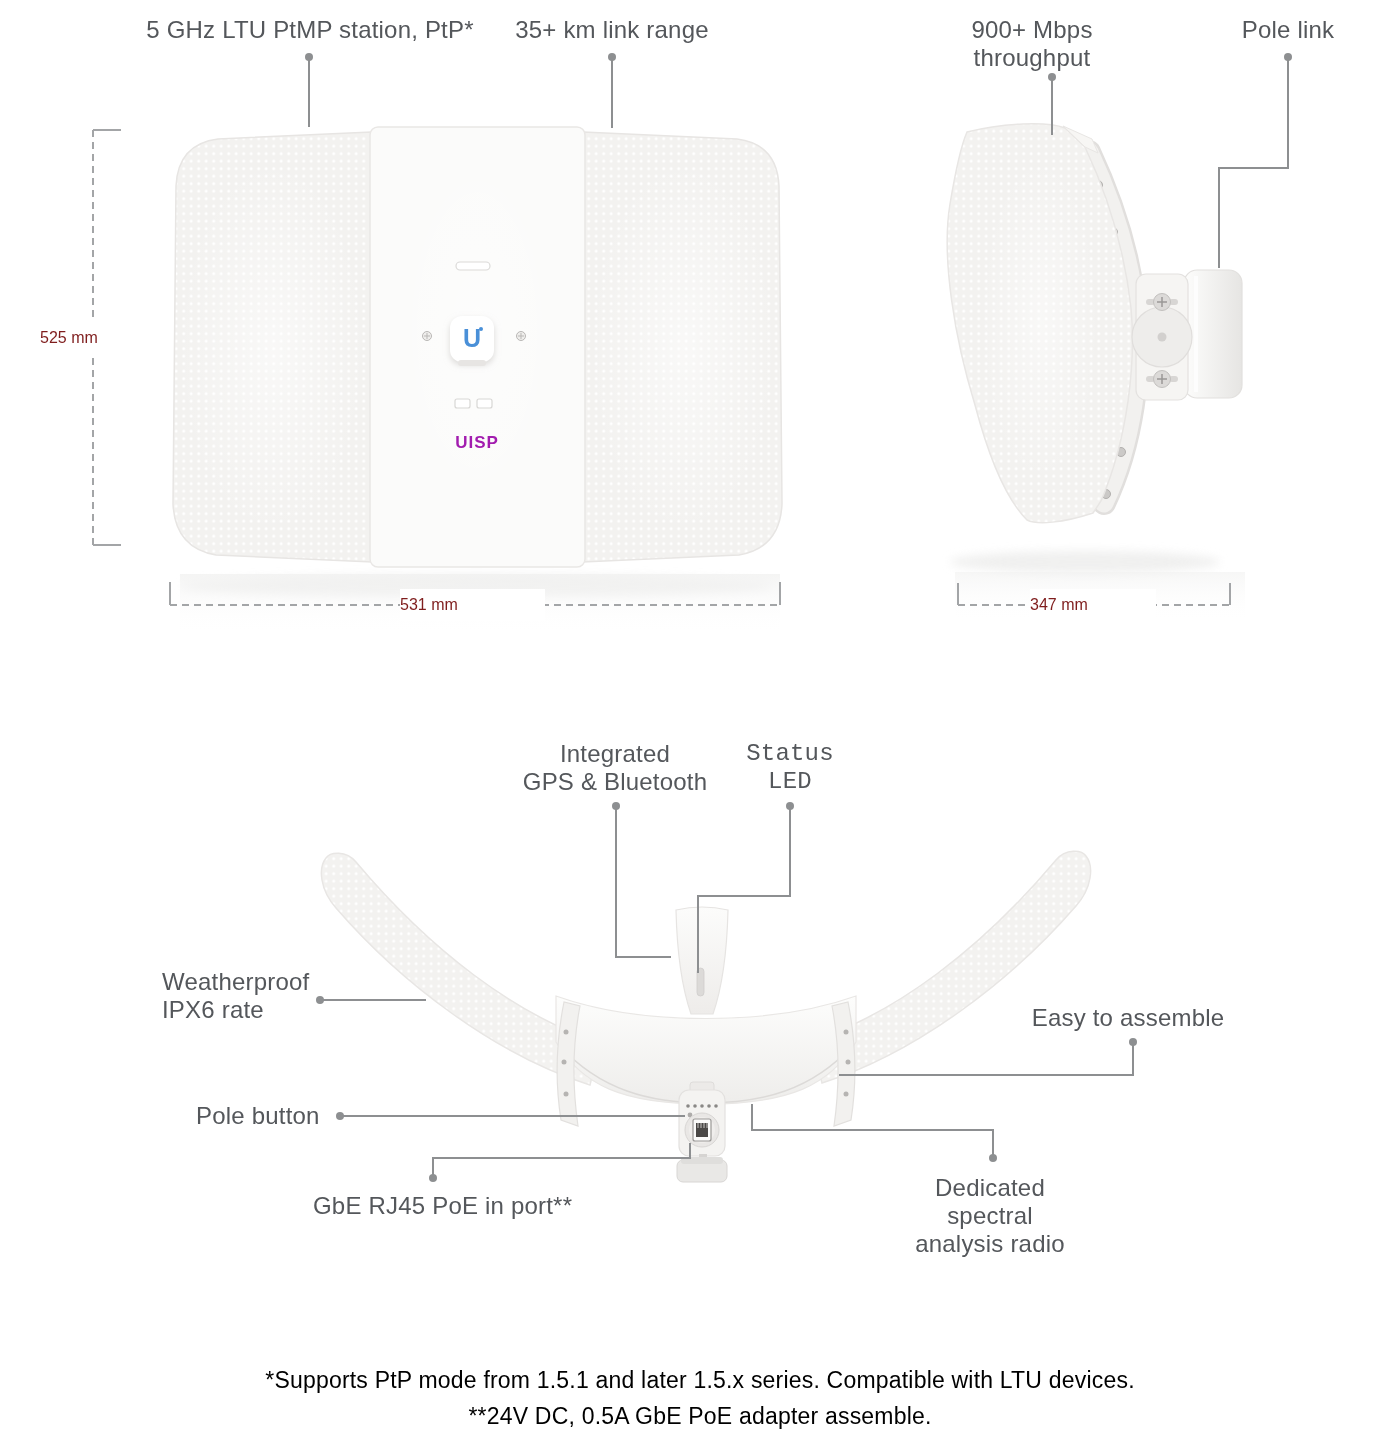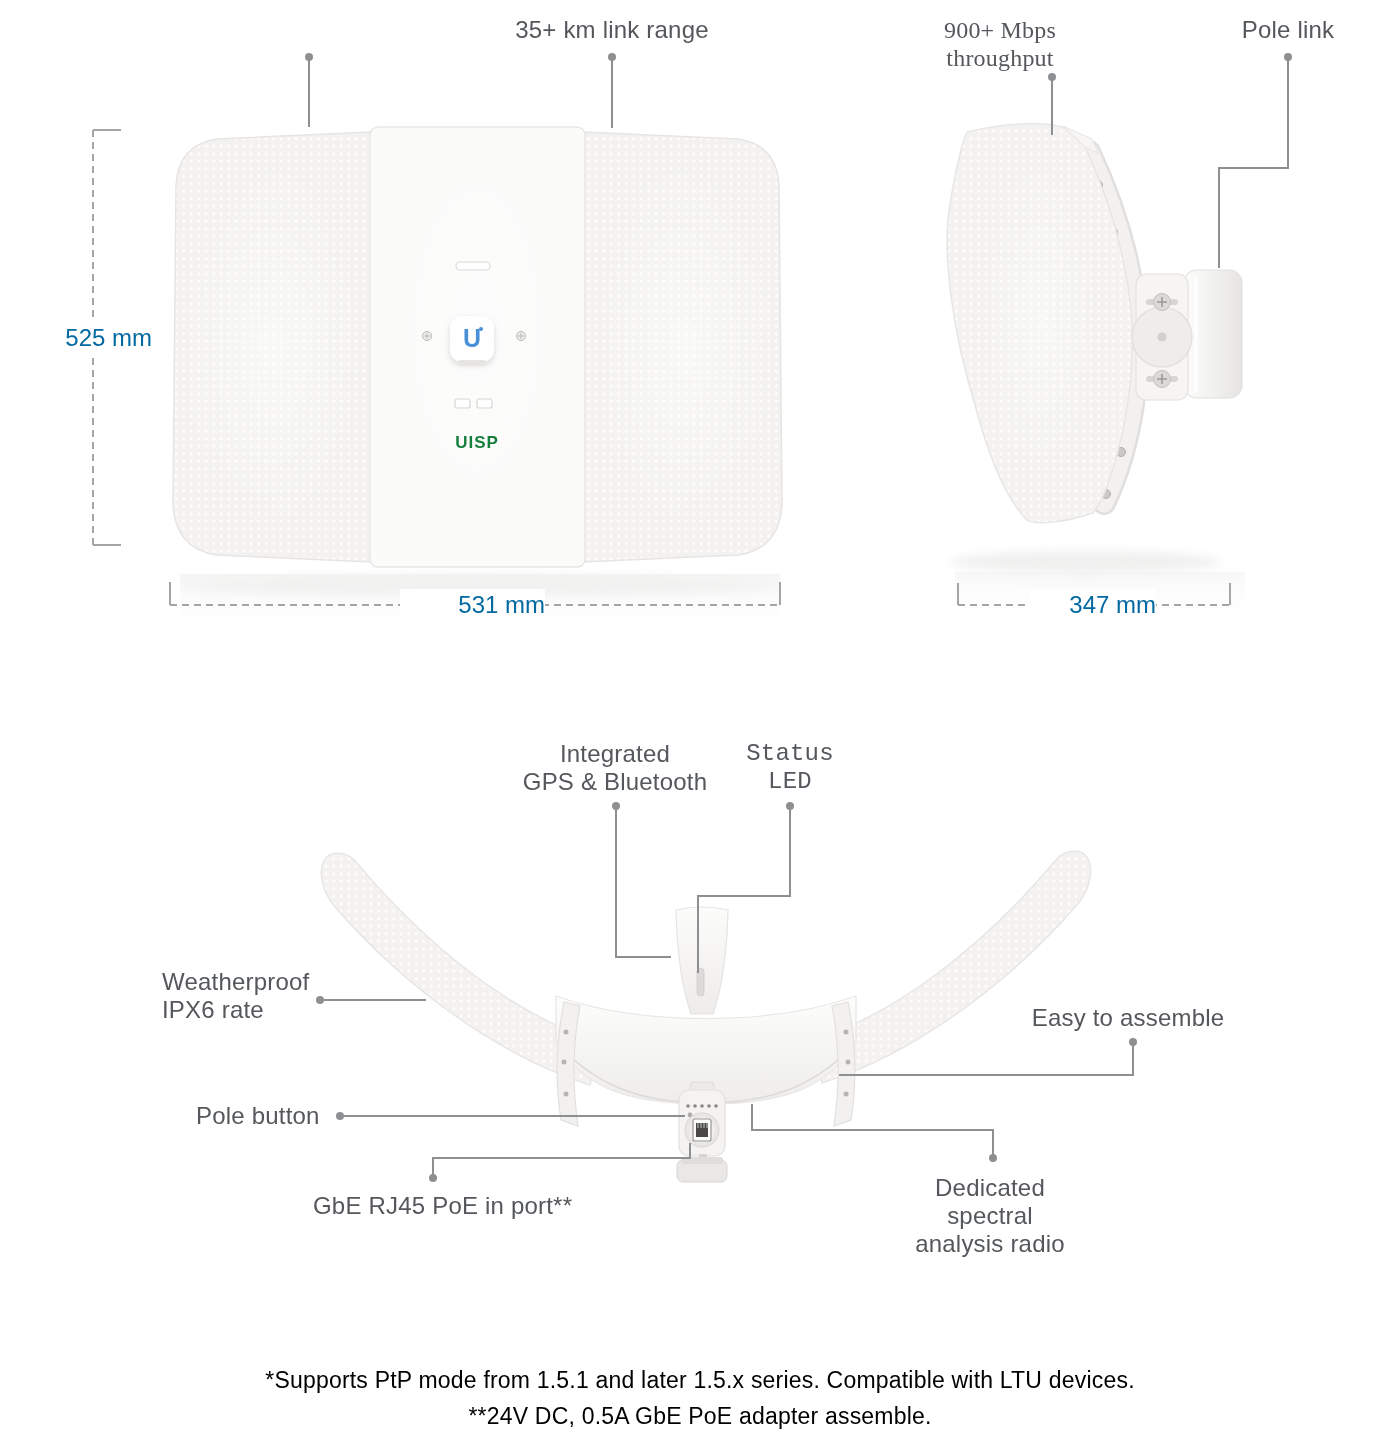--- a/index.html
+++ b/index.html
@@ -7,30 +7,30 @@
     position:relative;width:1400px;height:1439px;background:#ffffff;
     font-family:"Liberation Sans", sans-serif;overflow:hidden;
   }
   svg.art{position:absolute;left:0;top:0;}
   .label{
     position:absolute;color:#54575b;font-size:24px;line-height:28px;
     text-align:center;white-space:pre-line;letter-spacing:.2px;
   }
   .label.left{text-align:left;}
   .dim{
-    position:absolute;color:#0369a1;font-size:24px;line-height:28px;
-    text-align:right;background:#ffffff;padding:2px 0;
+    position:absolute;color:#7f1d1d;font-size:16px;line-height:28px;
+    text-align:left;background:#ffffff;padding:2px 0;
   }
   .footnote{
     position:absolute;left:0;width:1400px;text-align:center;
     color:#000000;font-size:23px;line-height:28px;letter-spacing:.2px;
   }
   .uisp-logo{
     position:absolute;left:447px;top:433px;width:60px;text-align:center;
-    color:#15803d;font-size:17px;font-weight:bold;letter-spacing:1px;
+    color:#a21caf;font-size:17px;font-weight:bold;letter-spacing:1px;
   }
   .u-glyph{
     position:absolute;left:450px;top:316px;width:44px;height:46px;
     line-height:44px;text-align:center;color:#4a90d8;font-size:25px;font-weight:bold;
   }
   .u-glyph::after{ 
     content:"";position:absolute;right:11px;top:11px;width:4px;height:4px;
     border-radius:50%;background:#4a90d8;
   }
 </style>
@@ -227,22 +227,23 @@
   <g stroke="#a3a5a7" stroke-width="2" fill="none">
     <path d="M93,130 V545" stroke-dasharray="7 5"></path>
     <path d="M93,130 H121 M93,545 H121"></path>
     <path d="M170,605 H780" stroke-dasharray="7 5"></path>
     <path d="M170,582 V605 M780,582 V605"></path>
     <path d="M958,605 H1230" stroke-dasharray="7 5"></path>
     <path d="M958,583 V605 M1230,583 V605"></path>
   </g>
 </svg>
 
+  <div class="label" style="left:130px;top:16px;width:360px;">5 GHz LTU PtMP station, PtP*</div>
   <div class="label" style="left:492px;top:16px;width:240px;">35+ km link range</div>
-  <div class="label" style="left:900px;top:16px;width:200px;font-family:Liberation Serif, serif;">900+ Mbps
+  <div class="label" style="left:932px;top:16px;width:200px;">900+ Mbps
 throughput</div>
   <div class="label" style="left:1188px;top:16px;width:200px;">Pole link</div>
 
   <div class="label" style="left:495px;top:740px;width:240px;">Integrated
 GPS &amp; Bluetooth</div>
   <div class="label" style="left:730px;top:740px;width:120px;font-family:Liberation Mono, monospace;">Status
 LED</div>
 
   <div class="label left" style="left:162px;top:968px;width:220px;">Weatherproof
 IPX6 rate</div>

